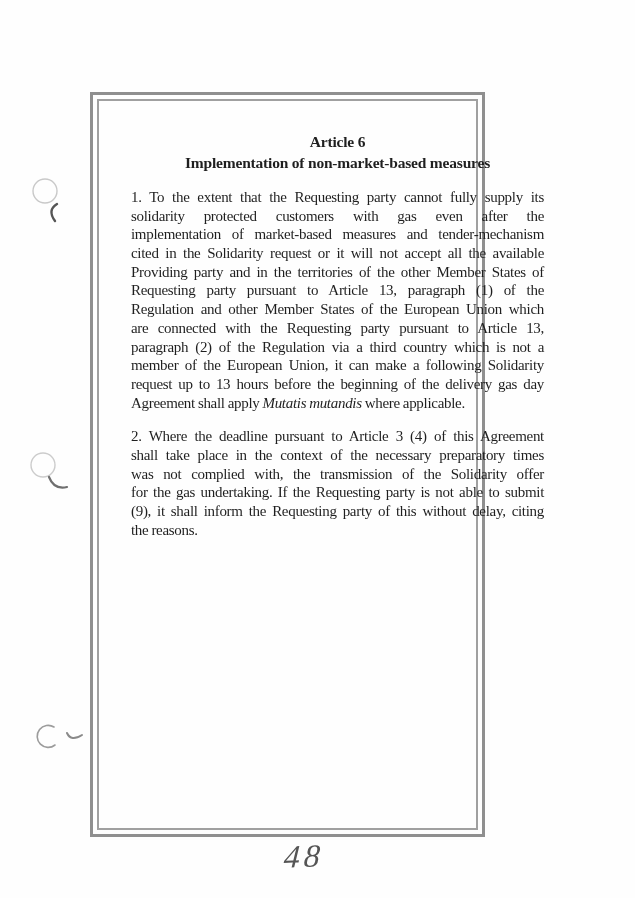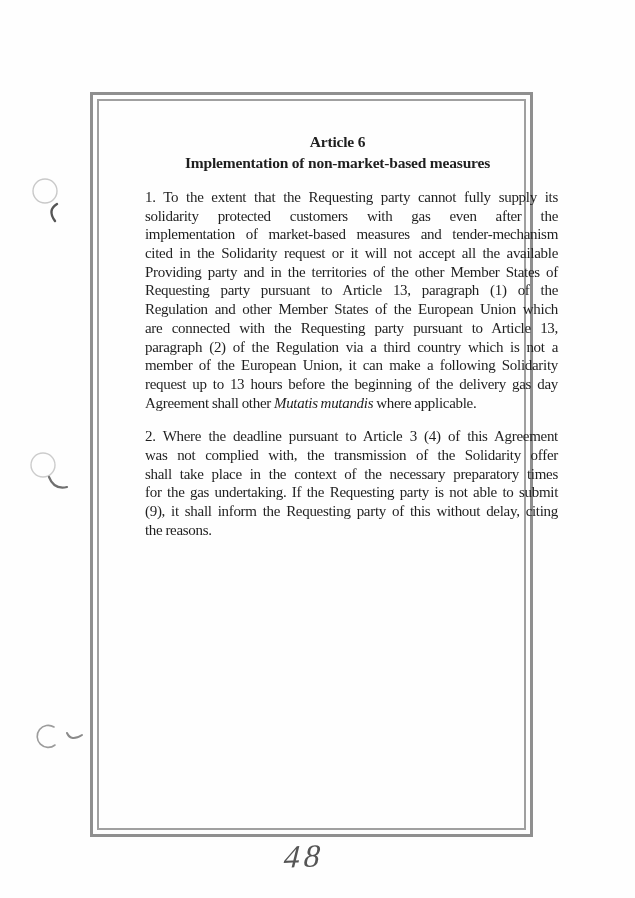--- a/index.html
+++ b/index.html
@@ -13,21 +13,21 @@
     height: 898px;
     background: #fefefe;
     overflow: hidden;
     font-family: "Liberation Serif", serif;
   }
   
   .frame-outer {
     position: absolute;
     left: 90px;
     top: 92px;
-    width: 443px;
+    width: 395px;
     height: 745px;
     box-sizing: border-box;
     border: 3px solid #8f8f8f;
   }
   .frame-inner {
     position: absolute;
     inset: 4px;
     box-sizing: border-box;
     border: 2px solid #a0a0a0;
   }
@@ -47,21 +47,20 @@
     line-height: 21px;
     letter-spacing: -0.2px;
   }
   .paragraphs {
     margin-top: 15px;
     width: 413px;
     font-size: 15px;
     line-height: 18.7px;
     letter-spacing: -0.3px;
     word-spacing: -0.5px;
-    margin-left: 14px;
   }
   .para {
     margin: 0 0 15px 0;
   }
   .pline {
     text-align: justify;
     text-align-last: justify;
     white-space: nowrap;
     height: 18.7px;
     overflow: visible;
@@ -115,26 +114,26 @@
               <div class="pline"><span>solidarity protected customers with gas even after the</span></div>
               <div class="pline"><span>implementation of market-based measures and tender-mechanism</span></div>
               <div class="pline"><span>cited in the Solidarity request or it will not accept all the available</span></div>
               <div class="pline"><span>Providing party and in the territories of the other Member States of</span></div>
               <div class="pline"><span>Requesting party pursuant to Article 13, paragraph (1) of the</span></div>
               <div class="pline"><span>Regulation and other Member States of the European Union which</span></div>
               <div class="pline"><span>are connected with the Requesting party pursuant to Article 13,</span></div>
               <div class="pline"><span>paragraph (2) of the Regulation via a third country which is not a</span></div>
               <div class="pline"><span>member of the European Union, it can make a following Solidarity</span></div>
               <div class="pline"><span>request up to 13 hours before the beginning of the delivery gas day</span></div>
-              <div class="pline last"><span>Agreement shall other </span><i>Mutatis mutandis</i><span> where applicable.</span></div>
+              <div class="pline last"><span>Agreement shall apply </span><i>Mutatis mutandis</i><span> where applicable.</span></div>
             </div>
             <div class="para">
               <div class="pline"><span>2. Where the deadline pursuant to Article 3 (4) of this Agreement</span></div>
+              <div class="pline"><span>shall take place in the context of the necessary preparatory times</span></div>
               <div class="pline"><span>was not complied with, the transmission of the Solidarity offer</span></div>
-              <div class="pline"><span>shall take place in the context of the necessary preparatory times</span></div>
               <div class="pline"><span>for the gas undertaking. If the Requesting party is not able to submit</span></div>
               <div class="pline"><span>(9), it shall inform the Requesting party of this without delay, citing</span></div>
               <div class="pline last"><span>the reasons.</span></div>
             </div>
           </div>
       </div>
     </div>
   </div>
 
   <div class="pagenum">48</div>

